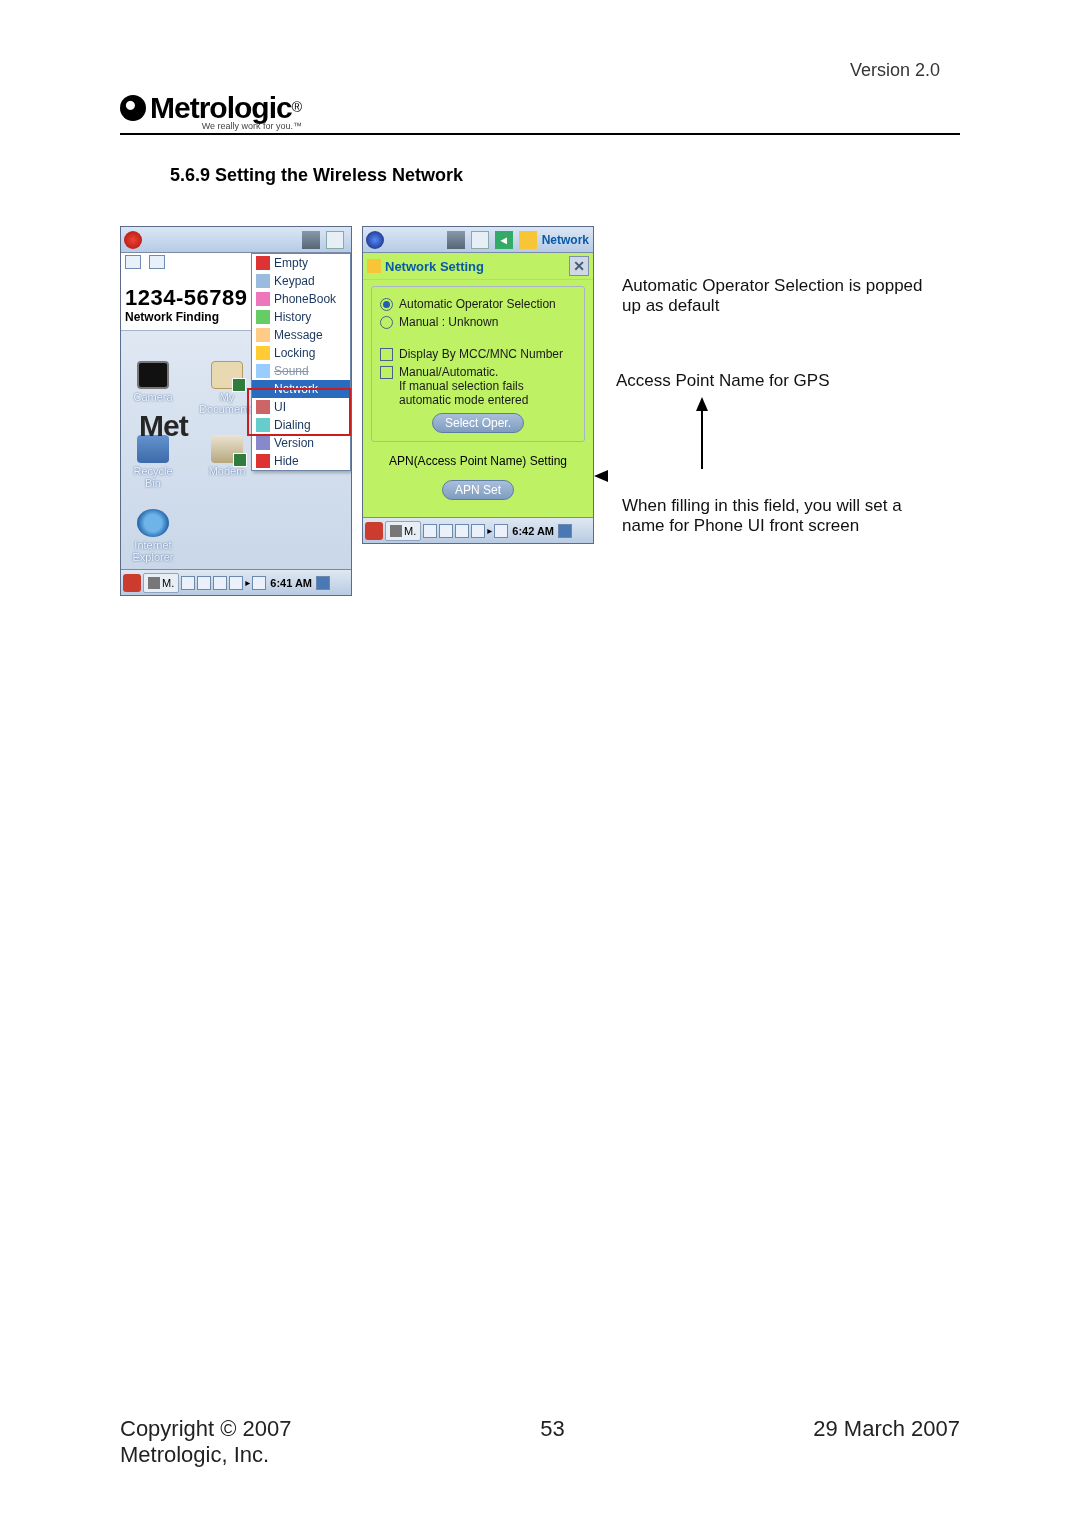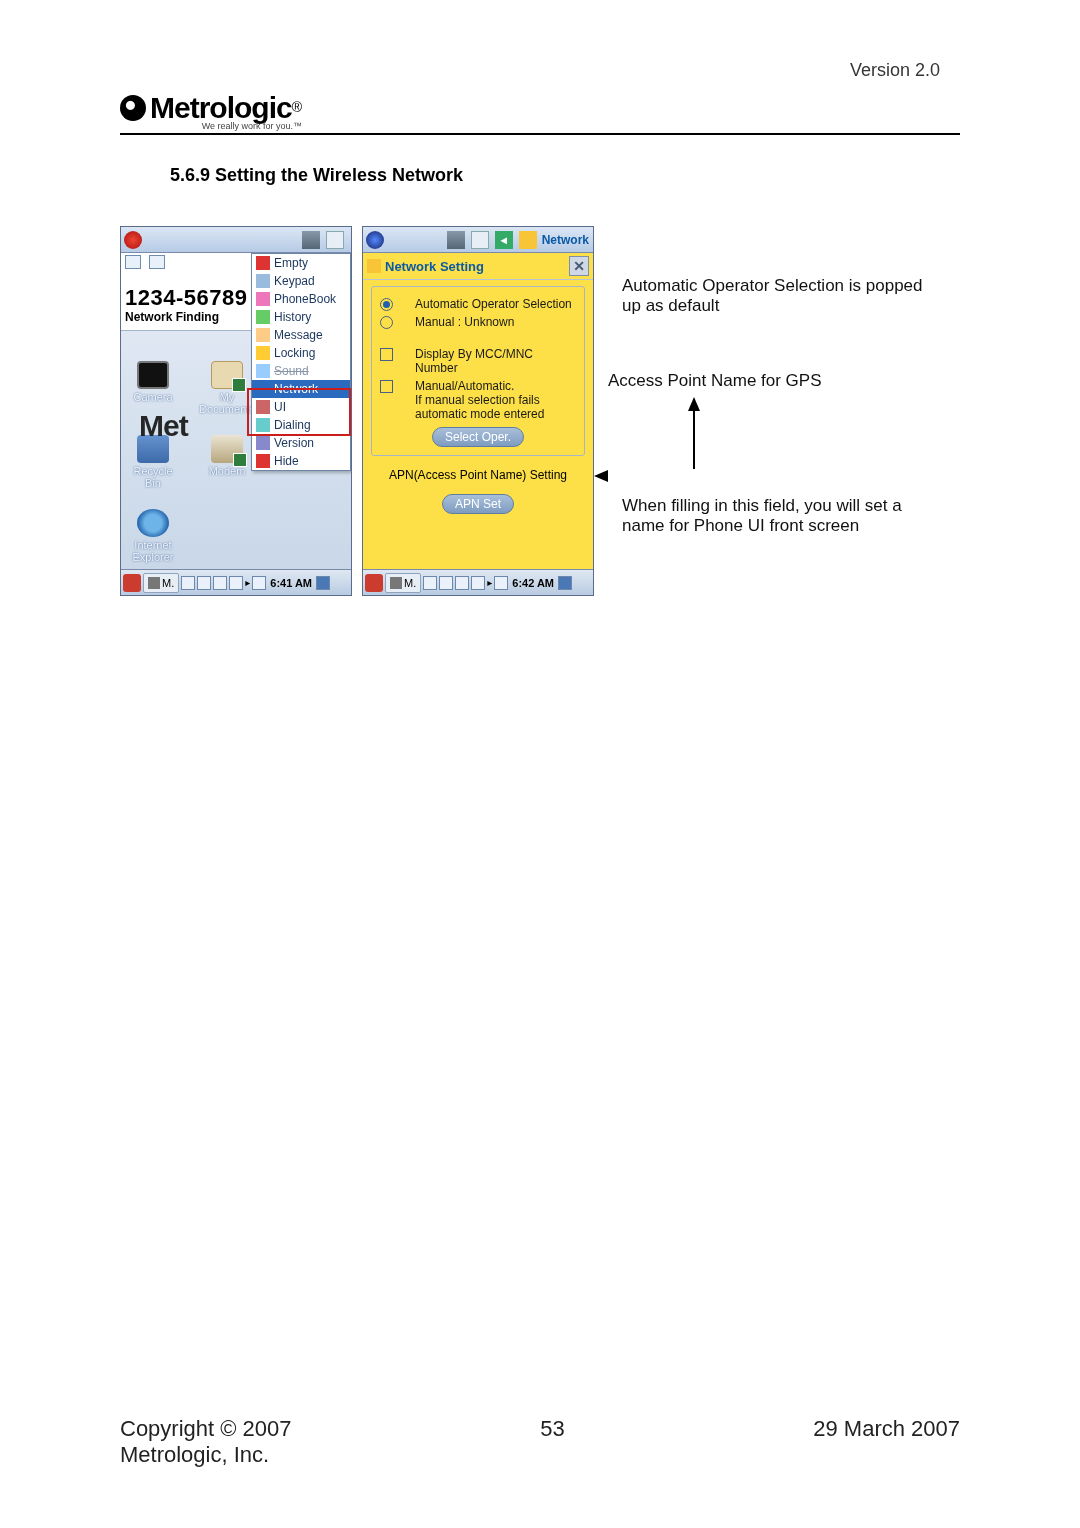--- a/index.html
+++ b/index.html
@@ -142,21 +142,21 @@
     position: absolute; border: 2px solid #cc1d1d; pointer-events: none;
   }
   .met-watermark {
     position: absolute; left: 18px; top: 156px;
     font-family: "Arial Black", Arial, sans-serif; font-weight: 900;
     font-size: 30px; color: #1c1c1c; letter-spacing: -1px;
     opacity: 0.95;
   }
   
   .ns-body {
-    height: 316px; background: #fde047; padding: 0;
+    height: 264px; background: #bef264; padding: 0;
     position: relative;
   }
   .ns-title {
     display: flex; align-items: center; justify-content: space-between;
     padding: 3px 4px; border-bottom: 1px solid #b9c5d6;
   }
   .ns-title .t {
     font-weight: bold; color: #0b5aa6; font-size: 13px;
     display: flex; align-items: center; gap: 4px;
   }
@@ -165,21 +165,21 @@
     border: 1px solid #7d90ab; color: #455a75;
     display: flex; align-items: center; justify-content: center;
     font-weight: bold; font-size: 14px;
   }
   .ns-group {
     margin: 6px 8px 10px 8px;
     border: 1px solid #a7b5c9; border-radius: 3px;
     padding: 6px 6px 8px 6px;
   }
   .radio-row, .check-row {
-    display: flex; align-items: flex-start; gap: 22px;
+    display: flex; align-items: flex-start; gap: 6px;
     margin: 4px 2px; font-size: 12px; color: #1a1a1a;
   }
   .radio {
     width: 13px; height: 13px; border: 1px solid #4a6184;
     border-radius: 50%; flex: none; margin-top: 1px;
     display: flex; align-items: center; justify-content: center;
   }
   .radio.sel::after { content:''; width:7px; height:7px; background:#2060b0; border-radius:50%; }
   .chk {
     width: 13px; height: 13px; border: 1px solid #4a6184; flex: none; margin-top: 1px;
@@ -442,21 +442,21 @@
         <span class="time">6:42 AM</span>
         <div class="tray-ic" style="background:#4a78b4"></div>
       </div>
     </div>
 
     <div class="annot-col">
       <div class="annot-block" style="top:50px; left:18px; width:310px">
         <span>Automatic Operator Selection is popped up as  default</span>
       </div>
 
-      <div class="annot-block" style="top:145px; left:4px; width:310px">
+      <div class="annot-block" style="top:145px; left:12px; width:310px">
         <span>Access Point Name for GPS</span>
         <div class="arrow-up" style="left:80px; top:26px;"></div>
         <div class="arrow-line-v" style="left:85px; top:38px; height:60px;"></div>
       </div>
 
       <div class="arrow-left" style="top:244px; left:-10px;"></div>
 
       <div class="annot-block" style="top:270px; left:18px; width:320px">
         <span>When filling in this field, you will set a name for Phone UI front screen</span>
       </div>

